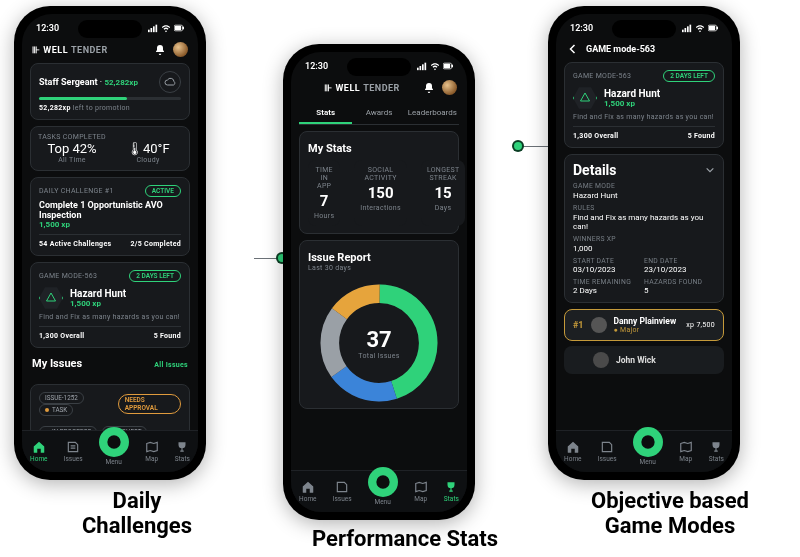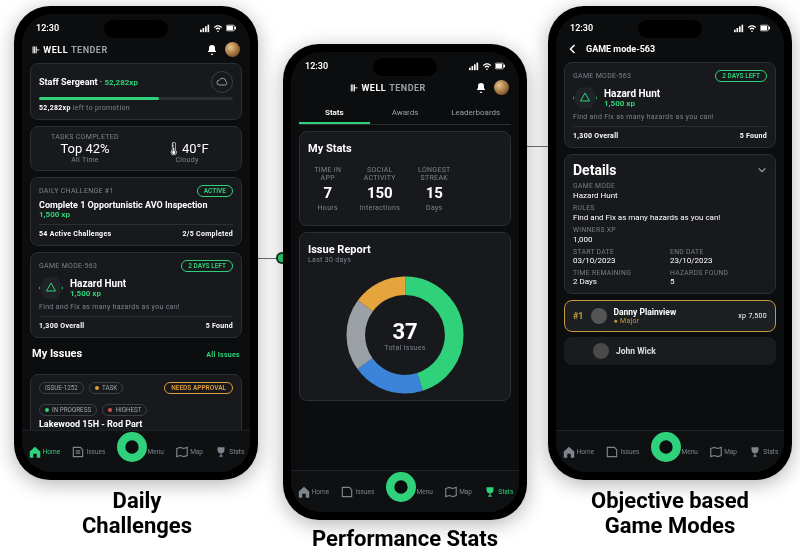--- a/index.html
+++ b/index.html
@@ -1,17 +1,17 @@
 <!DOCTYPE html>
 <html><head>
 <meta charset="utf-8">
 <style>
   * { box-sizing: border-box; margin: 0; padding: 0; }
   body { background: #fff; font-family: -apple-system, Segoe UI, Roboto, Arial, sans-serif; width: 800px; height: 557px; position: relative; }
-  .phone { position: absolute; width: 244px; border-radius: 36px; background: #000; padding: 8px; box-shadow: 0 4px 20px rgba(0,0,0,0.3); }
+  .phone { position: absolute; width: 192px; border-radius: 36px; background: #000; padding: 8px; box-shadow: 0 4px 20px rgba(0,0,0,0.3); }
   .phone-1 { left: 14px; top: 6px; height: 474px; }
   .phone-2 { left: 283px; top: 44px; height: 476px; }
   .phone-3 { left: 548px; top: 6px; height: 474px; }
   .screen { width: 100%; height: 100%; background: #0c0d0e; border-radius: 30px; overflow: hidden; color: #fff; font-size: 9px; position: relative; }
   .notch { position: absolute; top: 6px; left: 50%; transform: translateX(-50%); width: 64px; height: 18px; background:#000; border-radius: 10px; z-index: 5;}
   .statusbar { height: 24px; display:flex; justify-content:space-between; align-items:center; padding: 4px 14px 0; font-size:9px; font-weight:600;}
   .sb-icons { display:flex; gap:3px; align-items:center;}
   .sb-icons svg { width:10px; height:10px; }
   .appbar { display:flex; justify-content:space-between; align-items:center; padding: 4px 10px 6px; }
   .brand { display:flex; align-items:center; gap:3px; font-weight:700; letter-spacing:.5px; font-size:9px;}
@@ -31,29 +31,29 @@
   .progress-fill{background:#2fd27a;height:100%;border-radius:2px;}
   .cloud-btn{width:22px;height:22px;border-radius:50%;border:1px solid #3a3f44;display:flex;align-items:center;justify-content:center;}
   .split2 { display:flex; gap:6px; }
   .split2 > div{flex:1; text-align:center;}
   .big { font-size:13px; font-weight:400; }
   .pill { border:1px solid #2fd27a; color:#2fd27a; border-radius:10px; padding:1px 6px; font-size:6.5px; font-weight:600; }
   .pill-amber{border-color:#e09b3d;color:#e09b3d;}
   .hex { width:24px;height:24px; background:#1f2226; border:1px solid #2fd27a; display:flex;align-items:center;justify-content:center; clip-path: polygon(25% 5%,75% 5%,100% 50%,75% 95%,25% 95%,0 50%); }
   .sec-title{font-weight:700;font-size:11px;margin:3px 0 5px;}
   .nav { position:absolute; bottom:0; left:0; right:0; height:42px; background:#0e1012; border-top:1px solid #1f2226; display:flex; justify-content:space-around; align-items:center; }
-  .nav-item{display:flex;flex-direction:row;align-items:center;gap:1px;color:#7d848c;font-size:6.5px;}
+  .nav-item{display:flex;flex-direction:column;align-items:center;gap:1px;color:#7d848c;font-size:6.5px;}
   .nav-item.active{color:#2fd27a;}
   .nav-item svg{width:14px;height:14px;}
   .nav-center{width:30px;height:30px;border-radius:50%;background:#2fd27a;display:flex;align-items:center;justify-content:center;margin-top:-10px;}
   .nav-center svg{width:16px;height:16px;}
   .tabs{display:flex;border-bottom:1px solid #2b2f33;margin:2px 8px 6px;}
   .tab{flex:1;text-align:center;padding:5px 0;font-size:8px;color:#9aa0a6;}
   .tab.active{color:#fff;border-bottom:2px solid #2fd27a;font-weight:600;}
-  .grid2{display:grid;grid-template-columns:1fr 1fr 1fr 1fr;gap:6px;}
+  .grid2{display:grid;grid-template-columns:1fr 1fr 1fr 1fr;gap:14px;}
   .stat-card{background:#17191c;border-radius:8px;padding:6px;text-align:center;}
   .stat-card .v{font-size:15px;font-weight:700;margin:2px 0;}
   .donut-wrap{position:relative;width:130px;height:130px;margin:6px auto 0;}
   .donut-center{position:absolute;inset:0;display:flex;flex-direction:column;align-items:center;justify-content:center;}
   .kv-k{color:#777e85;text-transform:uppercase;font-size:6.8px;letter-spacing:.3px;}
   .player{background:#1c1f22;border-radius:8px;padding:6px 8px;margin-top:5px;display:flex;align-items:center;gap:7px;}
   .player.gold{border:1px solid #c59a3a;}
   .rank{font-weight:700;color:#c59a3a;font-size:9px;}
   .p-av{width:16px;height:16px;border-radius:50%;background:#555;}
   .caption{position:absolute;font-weight:700;font-size:22px;text-align:center;line-height:1.15;}

